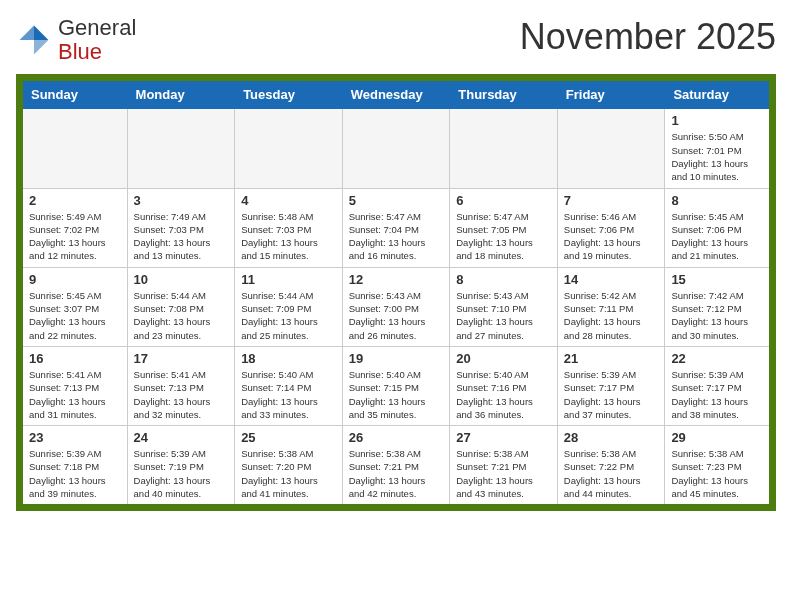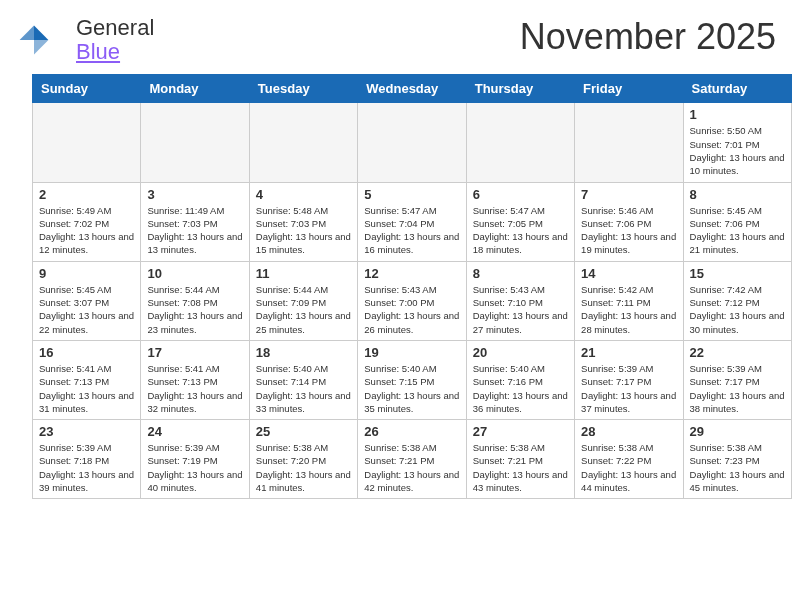--- a/index.html
+++ b/index.html
@@ -12,30 +12,29 @@
     }
     .header {
       display: flex;
       justify-content: space-between;
       align-items: flex-start;
       margin-bottom: 10px;
     }
     .logo {
       display: flex;
       align-items: center;
-      gap: 24px;
+      gap: 6px;
     }
     .logo-text {
       font-size: 22px;
       color: #333;
       line-height: 1.1;
     }
     .logo-text span {
-      color: #8b5cf6;
-      text-decoration: underline;
+      color: #b91c1c;
     }
     .logo-icon {
       width: 36px;
       height: 36px;
     }
     .title-block {
       text-align: right;
       margin-left: 20px;
     }
     .month-title {
@@ -43,22 +42,21 @@
       font-weight: normal;
       color: #333;
     }
     .subtitle {
       font-size: 14px;
       color: #555;
     }
     .calendar {
       width: 100%;
       border-collapse: collapse;
-      border: 1px solid #4d7c0f;
-      margin-left: 16px;
+      border: 7px solid #4d7c0f;
     }
     .calendar th {
       background: #1a6ab5;
       color: #fff;
       text-align: left;
       padding: 6px 8px;
       font-size: 13px;
       font-weight: bold;
       border: 1px solid #1a6ab5;
     }
@@ -138,21 +136,21 @@
       </tr>
       <tr>
         <td>
           <span class="day-number">2</span>
           <div class="day-info">Sunrise: 5:49 AM
 Sunset: 7:02 PM
 Daylight: 13 hours and 12 minutes.</div>
         </td>
         <td>
           <span class="day-number">3</span>
-          <div class="day-info">Sunrise: 11:49 AM
+          <div class="day-info">Sunrise: 7:49 AM
 Sunset: 7:03 PM
 Daylight: 13 hours and 13 minutes.</div>
         </td>
         <td>
           <span class="day-number">4</span>
           <div class="day-info">Sunrise: 5:48 AM
 Sunset: 7:03 PM
 Daylight: 13 hours and 15 minutes.</div>
         </td>
         <td>

